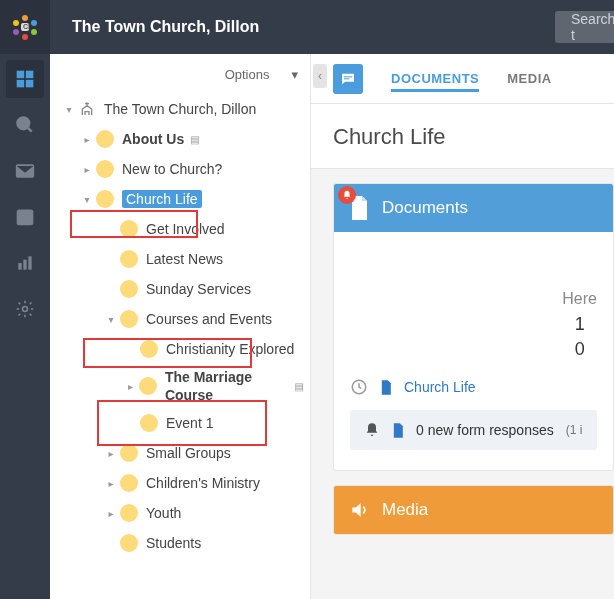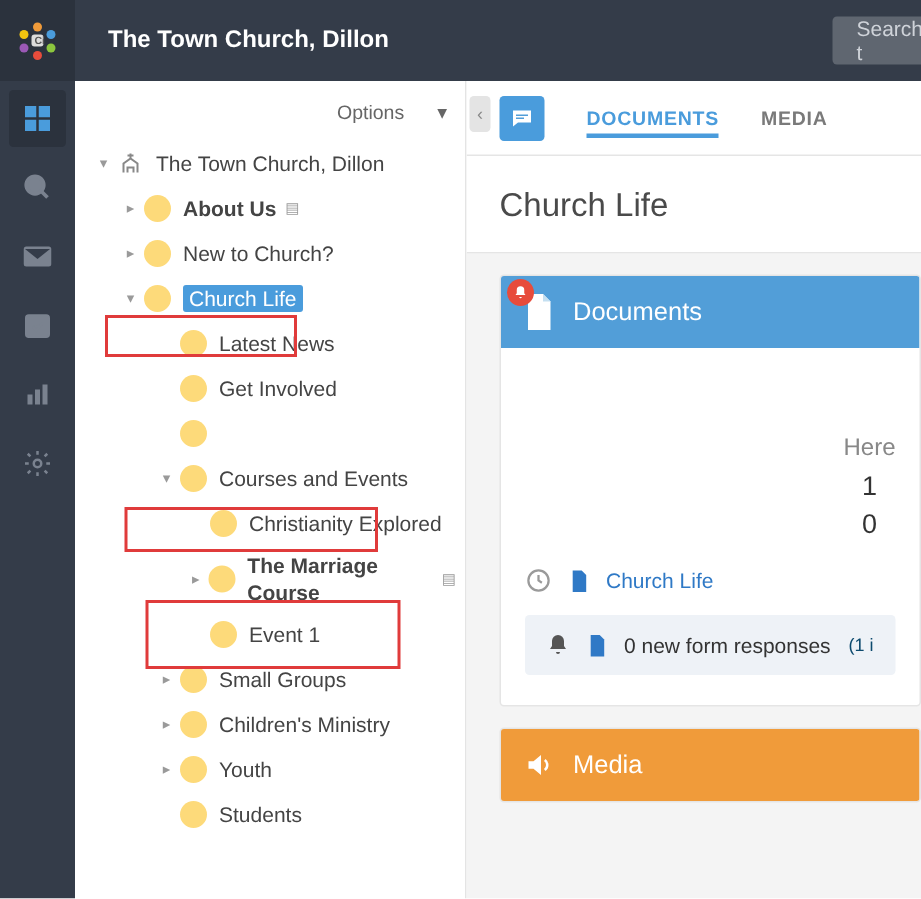--- a/index.html
+++ b/index.html
@@ -45,21 +45,21 @@
   .panel-head .phicon { width: 22px; height: 26px; margin-right: 12px; display:flex; align-items:center; justify-content:center;}
   .panel-body { padding: 14px 16px 20px 16px; }
   .stats { display:flex; justify-content:flex-end; gap: 30px; font-size: 14px; }
   .stats .col { text-align: center; }
   .stats .hdr { font-size: 16px; color: #888; margin-bottom: 6px; margin-top: 44px; }
   .stats .lbl { color: #2f79c6; text-align: right; margin-bottom: 6px; cursor:pointer;}
   .stats .val { font-size: 18px; color: #333; }
   .recent { margin-top: 18px; display:flex; align-items:center; gap: 12px; color: #2f79c6; font-size: 14px; }
   .recent svg.clock { stroke: #9a9a9a; }
   .formresp { margin-top: 14px; background: #eef2f7; border-radius: 3px; padding: 12px 14px; display:flex; align-items:center; gap: 12px; font-size: 14px; color: #333; }
-  .formresp .muted { color: #0c4a6e; font-size: 12px; }
+  .formresp .muted { color: #737373; font-size: 12px; }
 </style>
 </head>
 <body>
 
 <div class="topbar">
   <div class="logo">
     <div class="logo-shape">
       <svg width="30" height="30" viewBox="0 0 30 30">
         <circle cx="15" cy="6" r="3" fill="#f09b3a"></circle>
           <circle cx="24" cy="11" r="3" fill="#4a9cdc"></circle>
@@ -158,32 +158,33 @@
 
       <div class="node depth1 selected">
         <span class="caret">▾</span>
         <span class="folder"></span>
         <span class="label">Church Life</span>
       </div>
 
       <div class="node depth2">
         <span class="caret"></span>
         <span class="folder"></span>
+        <span class="label">Get Involved</span>
+      </div>
+
+      <div class="node depth2">
+        <span class="caret"></span>
+        <span class="folder"></span>
         <span class="label">Latest News</span>
       </div>
 
       <div class="node depth2">
         <span class="caret"></span>
         <span class="folder"></span>
-        <span class="label">Get Involved</span>
-      </div>
-
-      <div class="node depth2">
-        <span class="caret"></span>
-        <span class="folder"></span>
+        <span class="label">Sunday Services</span>
       </div>
 
       <div class="node depth2">
         <span class="caret">▾</span>
         <span class="folder"></span>
         <span class="label">Courses and Events</span>
       </div>
 
       <div class="node depth3">
         <span class="caret"></span>

